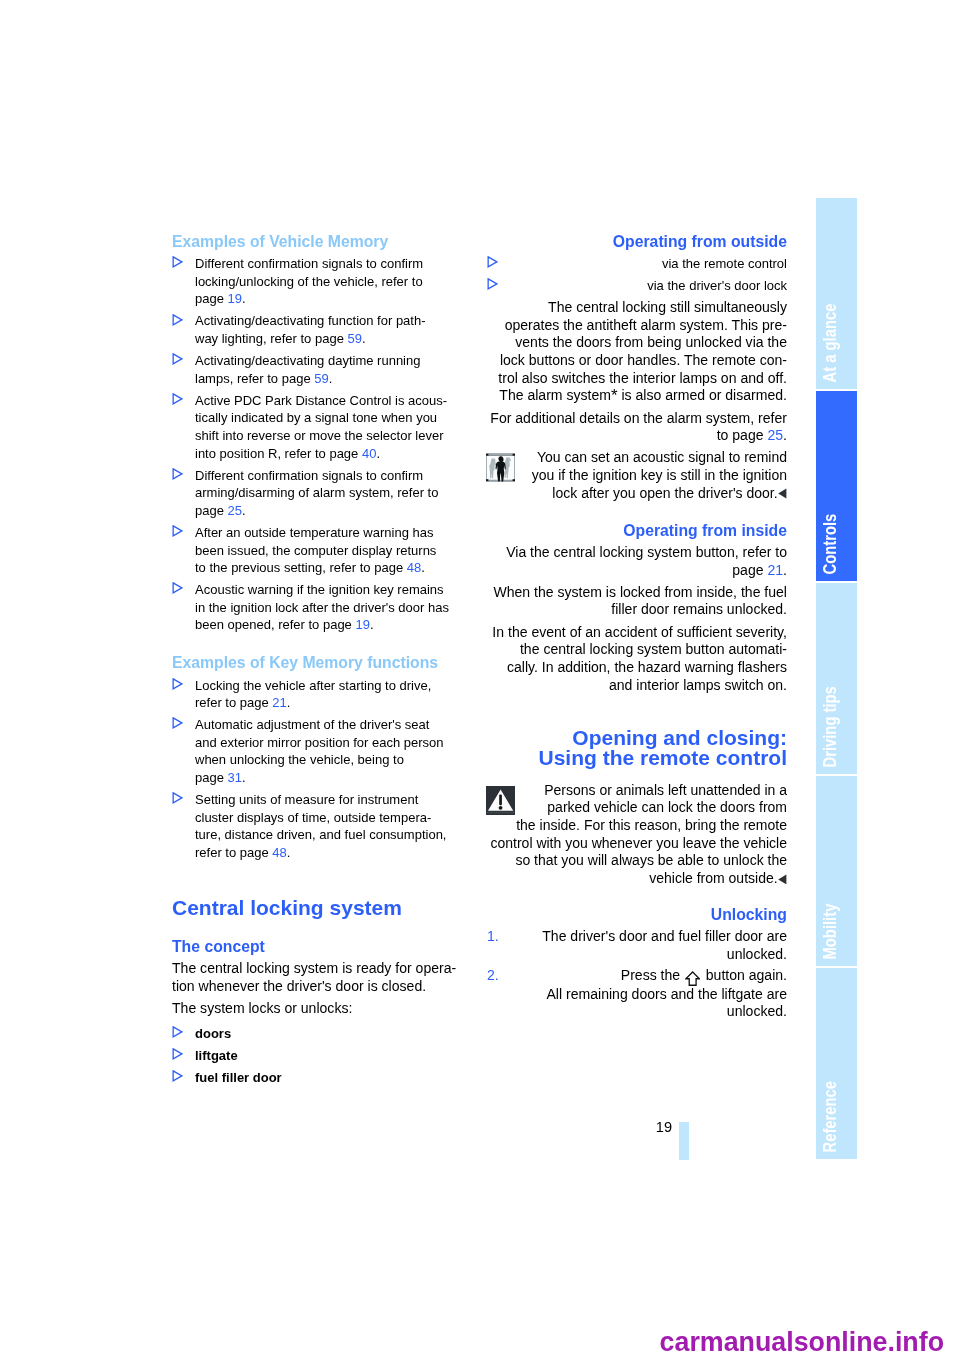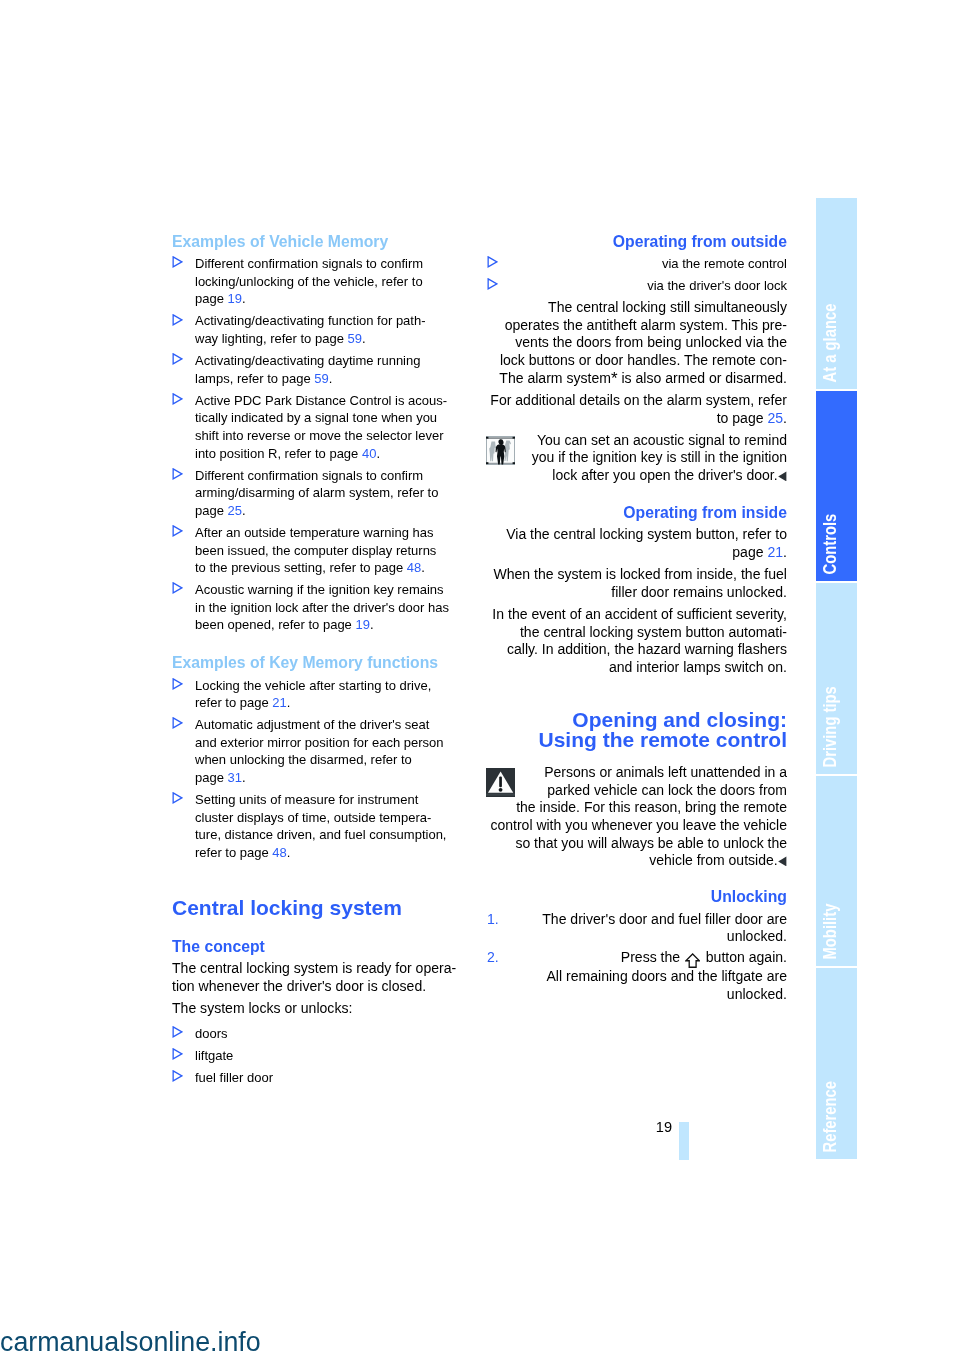--- a/index.html
+++ b/index.html
@@ -15,21 +15,21 @@
 
   
   .h1{font-size:21px;font-weight:bold;color:#2c5ef8;line-height:20px;margin:0 0 14px 0;}
   .h2{font-size:15.75px;font-weight:bold;color:#2c5ef8;line-height:17.6px;margin:0 0 4.5px 0;}
   .h2.lt{color:#8ac8f8;}
   .h1 + .h2{padding-top:6px;}
   p.tx{font-size:14.05px;line-height:17.6px;margin:0 0 4.7px 0;white-space:nowrap;}
   .ref{color:#2c5ef8;}
 
   ul.bl{list-style:none;margin:0 0 4.5px 0;padding:0;}
-  p.tx + ul.bl{padding-top:2.5px;}
+  p.tx + ul.bl{padding-top:2.5px;font-weight:bold;}
   ul.bl li{position:relative;padding-left:23px;font-size:13px;line-height:17.6px;
            margin-bottom:4.5px;white-space:nowrap;}
   ul.bl li:last-child{margin-bottom:0;}
   .tri{position:absolute;left:0px;top:1.2px;display:block;line-height:0;}
 
   ol.nl{list-style:none;margin:0 0 6.5px 0;padding:0;}
   ol.nl li{position:relative;padding-left:23px;font-size:14.05px;line-height:17.6px;
            margin-bottom:3.4px;white-space:nowrap;}
   ol.nl li .num{position:absolute;left:0;top:0;color:#2c5ef8;}
 
@@ -48,22 +48,22 @@
   .tab span{position:absolute;left:23.3px;bottom:6.5px;
      transform-origin:left bottom;transform:rotate(-90deg) scaleX(0.845);
      white-space:nowrap;color:#fff;font-size:17.5px;font-weight:bold;line-height:1;}
 
   
   .pgnum{position:absolute;left:620px;top:1118.5px;width:52px;text-align:right;
          font-size:14.6px;color:#000;}
   .pgbar{position:absolute;left:679px;top:1122px;width:10px;height:38px;background:#c0e6fe;}
 
   
-  .wm{position:absolute;left:0;top:1326.5px;width:944px;
-      font-size:26.8px;line-height:30px;color:#0c4a6e;}
+  .wm{position:absolute;left:0;top:1326.5px;width:944px;text-align:right;
+      font-size:26.8px;line-height:30px;color:#a21caf;font-weight:bold;}
 </style>
 </head>
 <body>
 
 <div class="page">
   <div class="col col-left" id="colL">
       <div class="h2 lt">Examples of Vehicle Memory</div>
       <ul class="bl">
         <li>
           <span class="tri"><svg width="11" height="12" viewBox="0 0 11 12">
@@ -130,21 +130,21 @@
             </svg></span>
           <span class="sp">Locking the vehicle after starting to drive,</span>
           <span class="sp">refer to page <span class="ref">21</span>.</span>
         </li>
         <li>
           <span class="tri"><svg width="11" height="12" viewBox="0 0 11 12">
               <path d="M1.15 0.85 L9.9 5.85 L1.15 10.85 Z" fill="none" stroke="#2c5ef8" stroke-width="1.3" stroke-linejoin="miter"></path>
             </svg></span>
           <span class="sp">Automatic adjustment of the driver's seat</span>
           <span class="sp">and exterior mirror position for each person</span>
-          <span class="sp">when unlocking the disarmed, refer to</span>
+          <span class="sp">when unlocking the vehicle, being to</span>
           <span class="sp">page <span class="ref">31</span>.</span>
         </li>
         <li>
           <span class="tri"><svg width="11" height="12" viewBox="0 0 11 12">
               <path d="M1.15 0.85 L9.9 5.85 L1.15 10.85 Z" fill="none" stroke="#2c5ef8" stroke-width="1.3" stroke-linejoin="miter"></path>
             </svg></span>
           <span class="sp">Setting units of measure for instrument</span>
           <span class="sp">cluster displays of time, outside tempera-</span>
           <span class="sp">ture, distance driven, and fuel consumption,</span>
           <span class="sp">refer to page <span class="ref">48</span>.</span>
@@ -197,20 +197,21 @@
               <path d="M1.15 0.85 L9.9 5.85 L1.15 10.85 Z" fill="none" stroke="#2c5ef8" stroke-width="1.3" stroke-linejoin="miter"></path>
             </svg></span>
           <span class="sp">via the driver's door lock</span>
         </li>
       </ul>
       <p class="tx">
         <span class="sp">The central locking still simultaneously</span>
         <span class="sp">operates the antitheft alarm system. This pre-</span>
         <span class="sp">vents the doors from being unlocked via the</span>
         <span class="sp">lock buttons or door handles. The remote con-</span>
+        <span class="sp">trol also switches the interior lamps on and off.</span>
         <span class="sp">The alarm system<span style="font-size:17px;line-height:0;position:relative;top:1px;">*</span> is also armed or disarmed.</span>
       </p>
       <p class="tx">
         <span class="sp">For additional details on the alarm system, refer</span>
         <span class="sp">to page <span class="ref">25</span>.</span>
       </p>
       <div class="note">
         <svg class="ic" viewBox="0 0 29 29">
           <rect x="0" y="0" width="29" height="29" fill="#fbfcfc"></rect>
           <rect x="0.45" y="0.45" width="28.1" height="28.1" fill="none" stroke="#9aa6ac" stroke-width="0.9"></rect>

